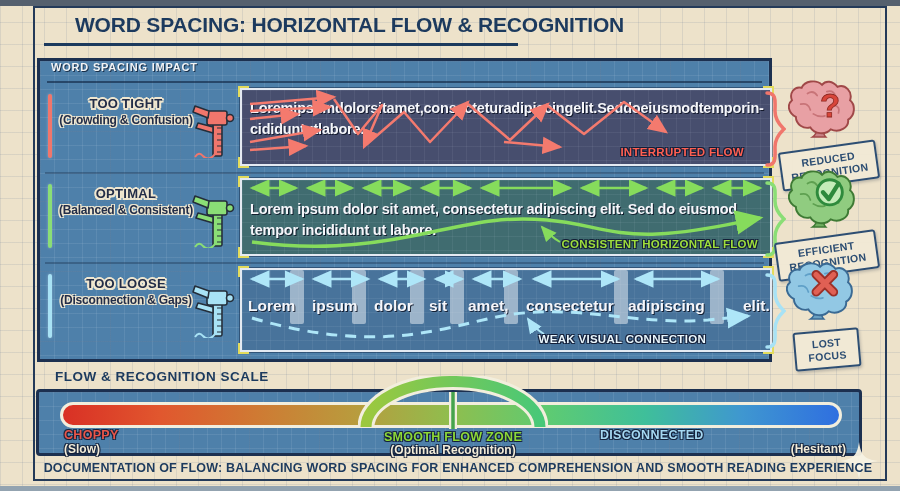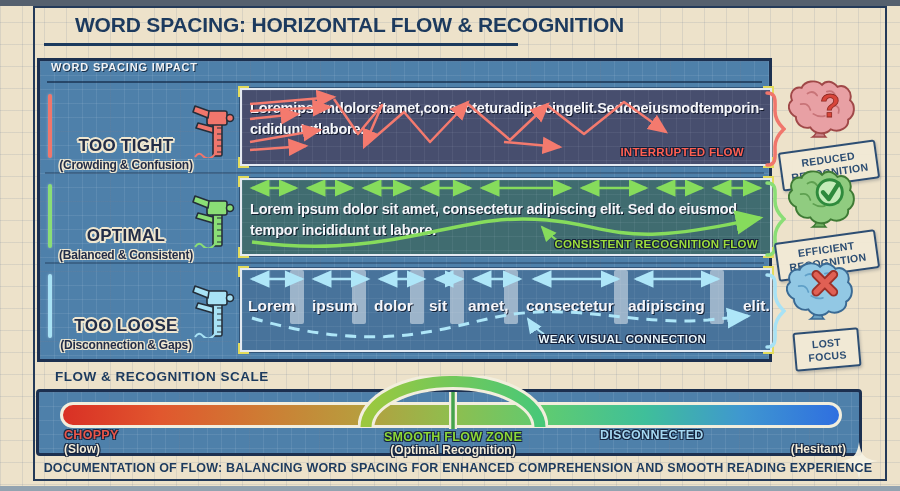--- a/index.html
+++ b/index.html
@@ -25,22 +25,22 @@
       linear-gradient(90deg, rgba(20,42,76,.14) 1px, transparent 1px);
     background-size:14px 14px,14px 14px,70px 70px,70px 70px;
     border:3px solid #1c3050;box-sizing:border-box;}
   .impact-panel{left:37px;top:58px;width:735px;height:304px;}
   .panel-header{left:51px;top:61px;font-size:11px;font-weight:bold;letter-spacing:.8px;color:#f2f4f6;text-shadow:1px 1px 0 rgba(12,26,48,.8);}
   .header-rule{left:47px;top:81px;width:715px;height:2px;background:rgba(14,34,62,.6);}
   .row-sep{left:45px;width:719px;height:2px;background:rgba(14,34,62,.32);}
 
   .accent-line{width:4px;height:64px;border-radius:2px;background:var(--accent);box-shadow:0 0 3px rgba(255,255,255,.35);}
   .row-label-box{width:144px;text-align:center;}
-  .row-label{font-size:17px;font-weight:bold;letter-spacing:.3px;color:#222d48;
-    text-shadow:-1.5px -1.5px 0 #efe6cf,1.5px -1.5px 0 #efe6cf,-1.5px 1.5px 0 #efe6cf,1.5px 1.5px 0 #efe6cf,0 2px 0 #efe6cf,0 -2px 0 #efe6cf,2px 0 0 #efe6cf,-2px 0 0 #efe6cf;margin-top:40px;}
+  .row-label{font-size:13px;font-weight:bold;letter-spacing:.3px;color:#222d48;
+    text-shadow:-1.5px -1.5px 0 #efe6cf,1.5px -1.5px 0 #efe6cf,-1.5px 1.5px 0 #efe6cf,1.5px 1.5px 0 #efe6cf,0 2px 0 #efe6cf,0 -2px 0 #efe6cf,2px 0 0 #efe6cf,-2px 0 0 #efe6cf;}
   .row-sublabel{font-size:12px;font-weight:bold;letter-spacing:-0.2px;color:#222d48;margin-top:2px;
     text-shadow:-1.2px -1.2px 0 #efe6cf,1.2px -1.2px 0 #efe6cf,-1.2px 1.2px 0 #efe6cf,1.2px 1.2px 0 #efe6cf;}
   .caliper{color:var(--accent);transform:rotate(90deg);}
 
   .sample-box{left:240px;width:528px;background-color:var(--box);border:2px solid #e4eaf2;box-sizing:content-box;
     background-image:linear-gradient(rgba(220,232,242,.07) 1px, transparent 1px),linear-gradient(90deg, rgba(220,232,242,.07) 1px, transparent 1px);
     background-size:14px 14px;box-shadow:0 0 0 1px rgba(20,40,70,.5);}
   .corner{position:absolute;width:9px;height:9px;border:2.5px solid #e3db5c;}
   .corner.tl{left:-4px;top:-4px;border-right:none;border-bottom:none;}
   .corner.tr{right:-4px;top:-4px;border-left:none;border-bottom:none;}
@@ -178,21 +178,21 @@
           <path d="M122,8 L168,8" marker-start="url(#amg)" marker-end="url(#amg)"></path>
           <path d="M180,8 L228,8" marker-start="url(#amg)" marker-end="url(#amg)"></path>
           <path d="M240,8 L328,8" marker-start="url(#amg)" marker-end="url(#amg)"></path>
           <path d="M340,8 L404,8" marker-start="url(#amg)" marker-end="url(#amg)"></path>
           <path d="M416,8 L460,8" marker-start="url(#amg)" marker-end="url(#amg)"></path>
           <path d="M472,8 L518,8" marker-start="url(#amg)" marker-end="url(#amg)"></path>
           <path d="M10,62 C70,70 120,66 170,56 C230,44 255,36 305,40 C345,43 368,56 415,54 C460,52 496,42 518,38" stroke-width="3.5" marker-end="url(#amg)"></path>
           <path d="M318,62 Q308,56 300,47" stroke-width="2" marker-end="url(#amg)"></path>
         </g>
       </svg>
-      <div class="flow-label" style="right:12px;bottom:4px;">CONSISTENT RECOGNITION FLOW</div>
+      <div class="flow-label" style="right:12px;bottom:4px;">CONSISTENT HORIZONTAL FLOW</div>
     </div>
     <svg class="abs row-brace" style="left:764px;top:180px;" viewBox="0 0 22 78">
       <path d="M3,3 C13,3 11,12 11,21 C11,31 17,36 20,39 C17,42 11,47 11,57 C11,66 13,75 3,75" stroke="currentColor" stroke-width="3.5" fill="none" stroke-linecap="round"></path>
     </svg>
     <svg class="abs" style="left:788px;top:170px;" width="68" height="60" viewBox="0 0 70 62">
       <path d="M30,49 C30,54 28,57 25,59 L39,59 C36,56 36,52 36,49 Z" fill="#6fae60" stroke="#3e7a34" stroke-width="1.5"></path>
       <path d="M35,5 C29,-1 17,1 14,8 C6,6 1,14 4,21 C-2,26 1,35 8,38 C8,46 16,51 23,49 C27,56 39,57 44,51 C53,55 63,49 62,41 C69,37 70,26 64,21 C67,12 59,4 51,7 C46,1 39,0 35,5 Z" fill="#90cc80" stroke="#3e7a34" stroke-width="2"></path>
       <path d="M20,14 q6,-4 10,2 M13,25 q8,-2 10,6 M40,12 q7,-2 9,5 M48,26 q6,2 4,8 M26,35 q6,4 12,2" stroke="#5ea050" stroke-width="1.8" fill="none" stroke-linecap="round"></path>
       <circle cx="43" cy="23" r="13" fill="#c4ecb8" stroke="#2e8a3c" stroke-width="3"></circle>
       <path d="M36,23 L42,30 L52,14" stroke="#2e8a3c" stroke-width="4.5" fill="none" stroke-linecap="round" stroke-linejoin="round"></path>

